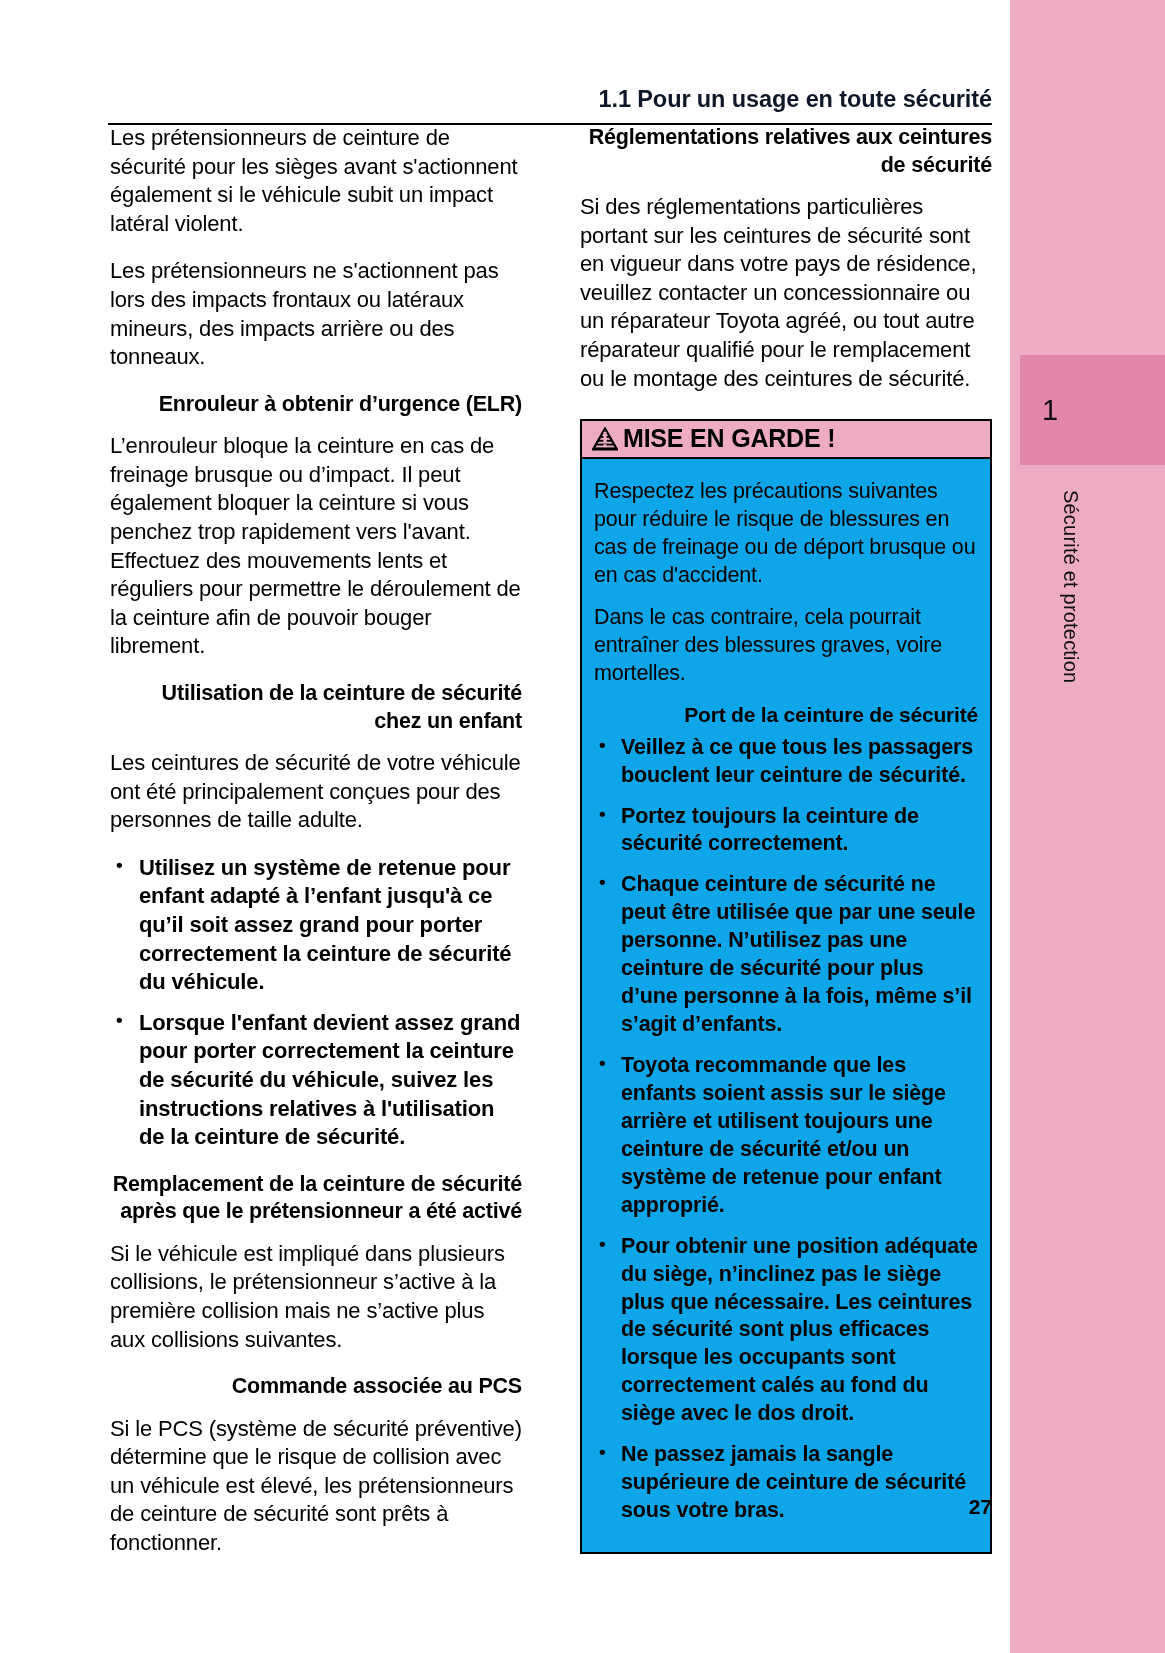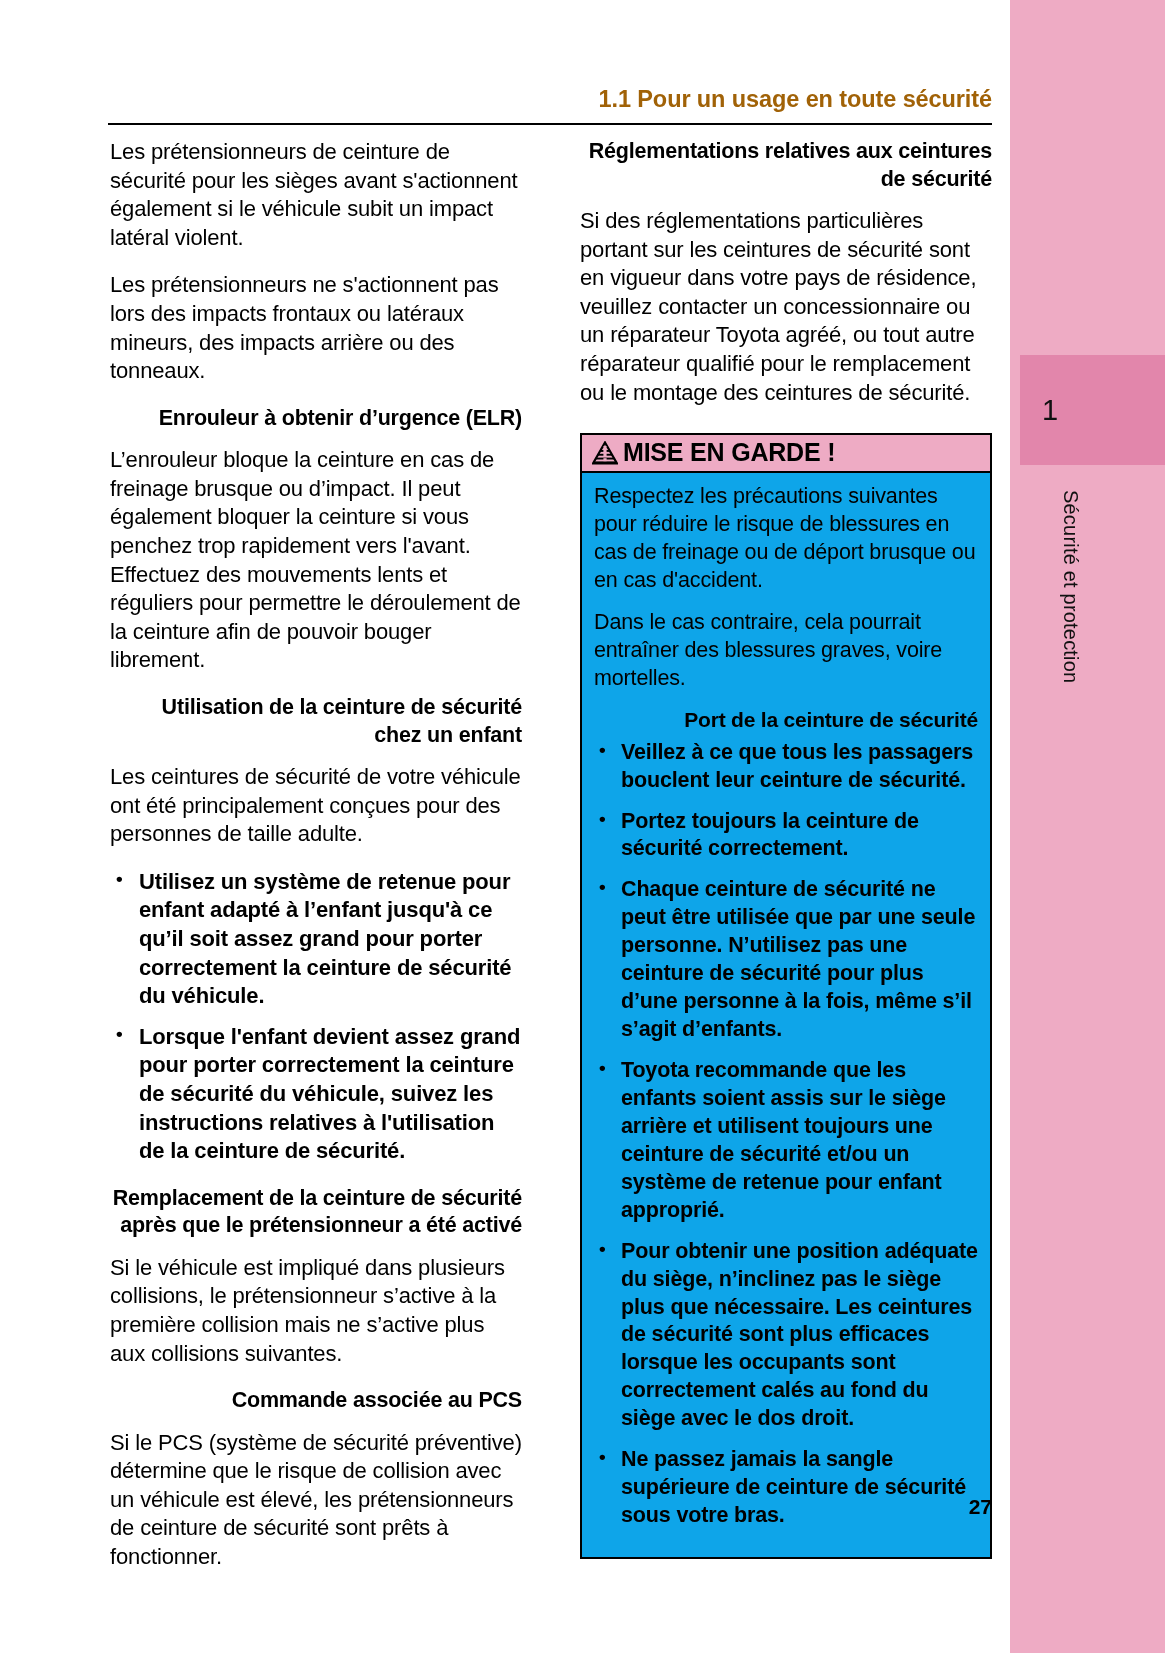--- a/index.html
+++ b/index.html
@@ -74,35 +74,35 @@
     position: absolute;
     top: 86px;
     left: 108px;
     width: 884px;
     text-align: right;
   }
   #header-title {
     font-size: 23.5px;
     font-weight: bold;
     letter-spacing: -0.1px;
-    color: #a16207;
+    color: #0f172a;
   }
   #header-rule {
     position: absolute;
     top: 123px;
     left: 108px;
     width: 884px;
     height: 2px;
     background: #000;
   }
 
   
   .column {
     position: absolute;
-    top: 138px;
+    top: 124px;
     width: 412px;
   }
   #col-left  { left: 110px; }
   #col-right { left: 580px; }
 
   p.body {
     margin: 0 0 19px 0;
     font-size: 22px;
     line-height: 1.30;
     letter-spacing: -0.15px;
@@ -163,20 +163,21 @@
     font-weight: bold;
     letter-spacing: -0.2px;
     line-height: 1;
   }
   #warn-body {
     padding: 10px 12px 14px 12px;
   }
   #warn-body p.body {
     margin-bottom: 14px;
     font-size: 21.5px;
+    margin-top: 9px;
   }
   #warn-body h3.subhead {
     margin-bottom: 5px;
     font-size: 21px;
   }
   #warn-body ul.bullets > li {
     font-size: 21.5px;
     padding-left: 27px;
     margin-bottom: 13px;
   }

